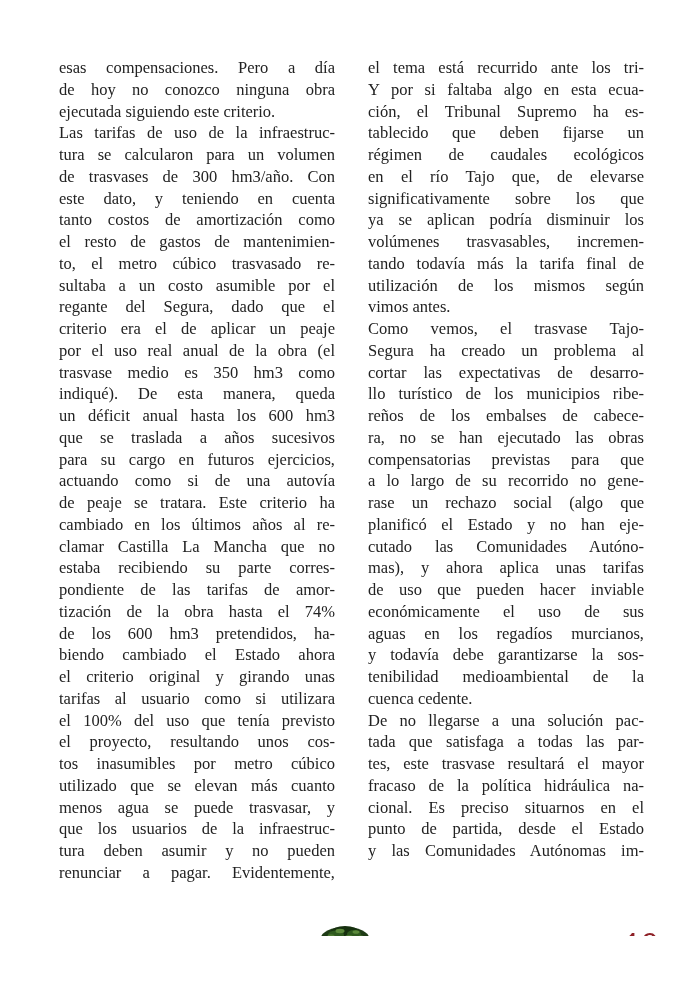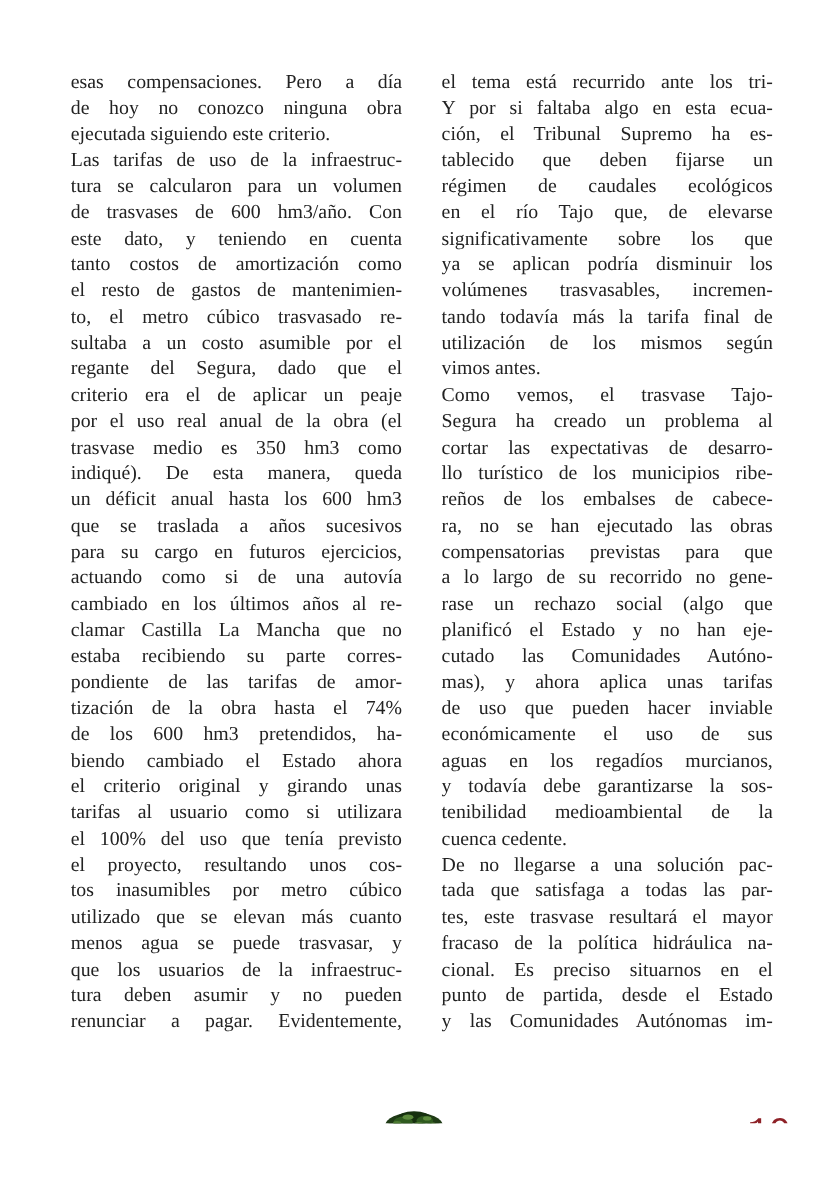--- a/index.html
+++ b/index.html
@@ -87,35 +87,36 @@
 
 <div class="page">
 
   <main class="content">
     <section class="col">
         <div class="line">esas compensaciones. Pero a día</div>
         <div class="line">de hoy no conozco ninguna obra</div>
         <div class="line end">ejecutada siguiendo este criterio.</div>
         <div class="line">Las tarifas de uso de la infraestruc-</div>
         <div class="line">tura se calcularon para un volumen</div>
-        <div class="line">de trasvases de 600 hm3/año. Con</div>
+        <div class="line">de trasvases de 300 hm3/año. Con</div>
         <div class="line">este dato, y teniendo en cuenta</div>
         <div class="line">tanto costos de amortización como</div>
         <div class="line">el resto de gastos de mantenimien-</div>
         <div class="line">to, el metro cúbico trasvasado re-</div>
         <div class="line">sultaba a un costo asumible por el</div>
         <div class="line">regante del Segura, dado que el</div>
         <div class="line">criterio era el de aplicar un peaje</div>
         <div class="line">por el uso real anual de la obra (el</div>
         <div class="line">trasvase medio es 350 hm3 como</div>
         <div class="line">indiqué). De esta manera, queda</div>
         <div class="line">un déficit anual hasta los 600 hm3</div>
         <div class="line">que se traslada a años sucesivos</div>
         <div class="line">para su cargo en futuros ejercicios,</div>
         <div class="line">actuando como si de una autovía</div>
+        <div class="line">de peaje se tratara. Este criterio ha</div>
         <div class="line">cambiado en los últimos años al re-</div>
         <div class="line">clamar Castilla La Mancha que no</div>
         <div class="line">estaba recibiendo su parte corres-</div>
         <div class="line">pondiente de las tarifas de amor-</div>
         <div class="line">tización de la obra hasta el 74%</div>
         <div class="line">de los 600 hm3 pretendidos, ha-</div>
         <div class="line">biendo cambiado el Estado ahora</div>
         <div class="line">el criterio original y girando unas</div>
         <div class="line">tarifas al usuario como si utilizara</div>
         <div class="line">el 100% del uso que tenía previsto</div>

